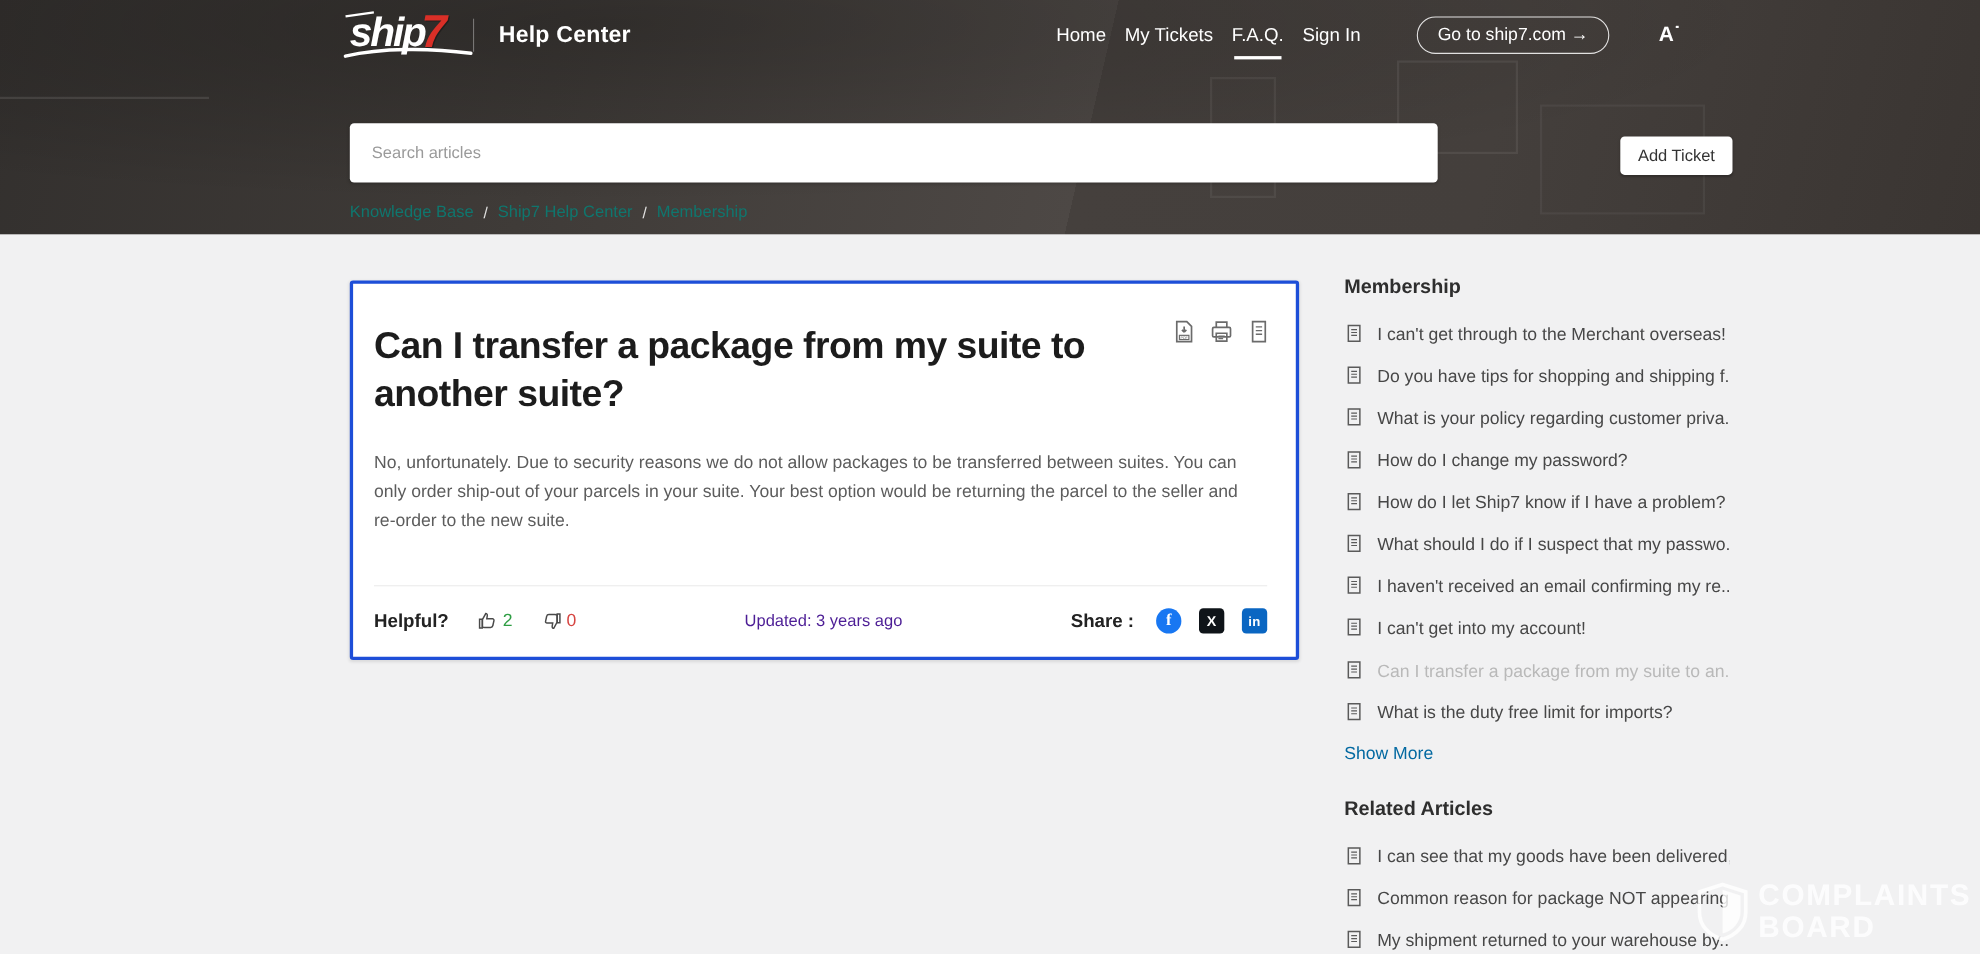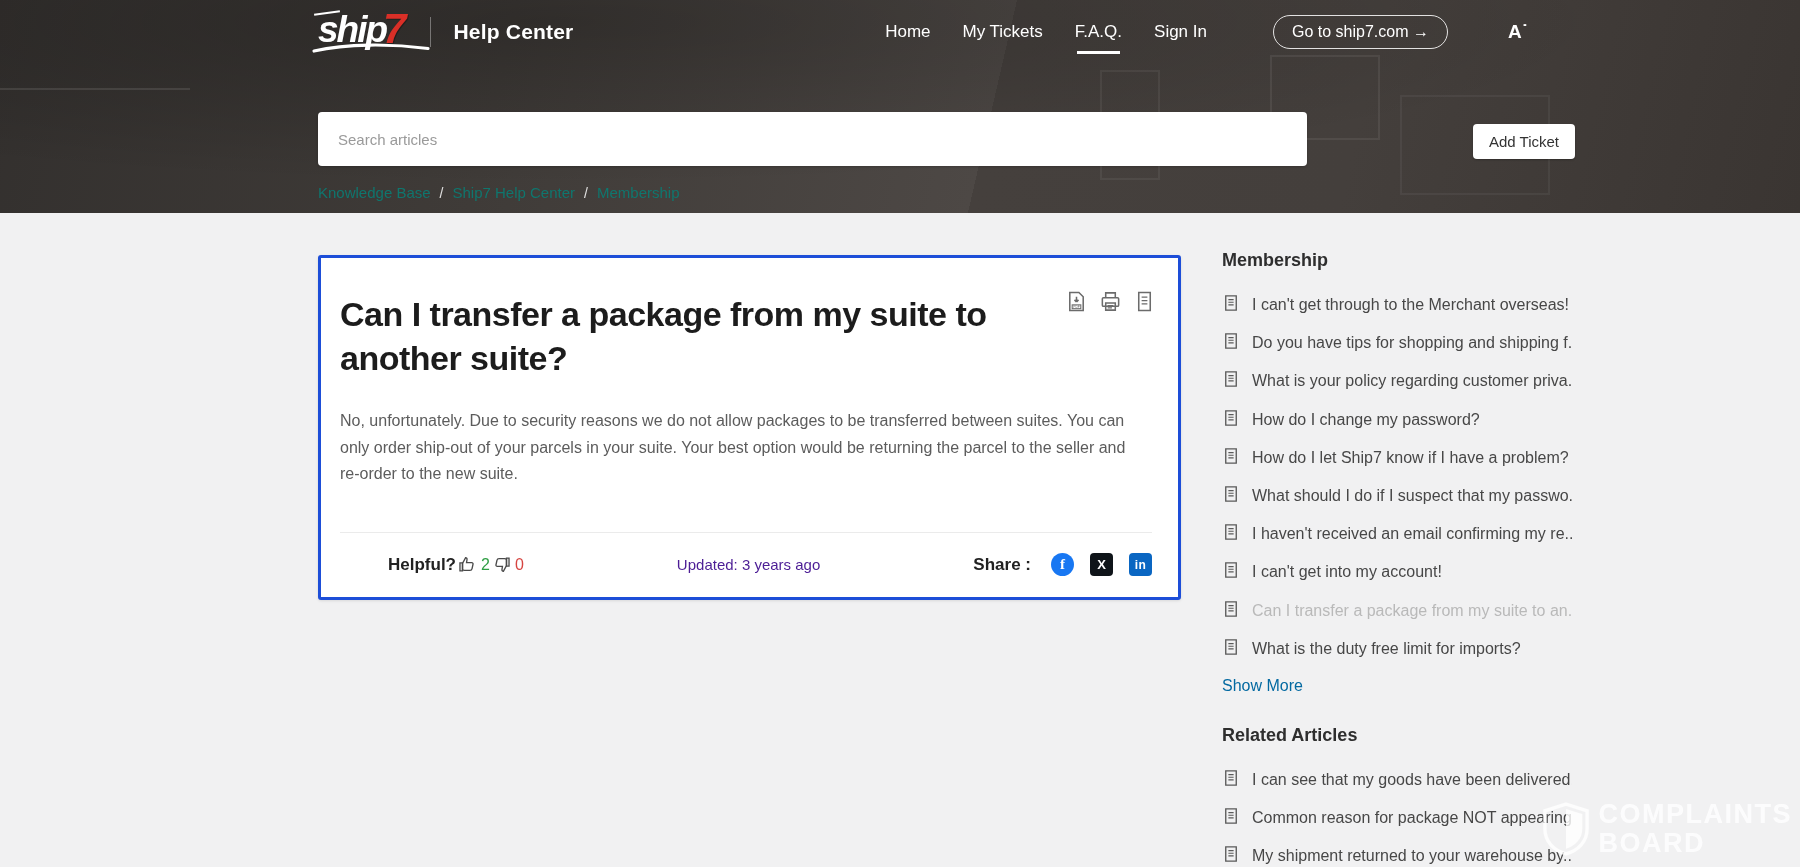--- a/index.html
+++ b/index.html
@@ -29,21 +29,21 @@
     display:flex; align-items:center; z-index:5;
   }
   .logo { position:relative; display:flex; align-items:flex-end; cursor:pointer; padding-bottom:6px; }
   .logo-tick { position:absolute; top:2px; left:-4px; width:26px; border-top:2px solid #fff; transform:rotate(-8deg); }
   .logo-text { font-style:italic; font-weight:800; font-size:37px; color:#fff; letter-spacing:-2px; line-height:1; }
   .logo-seven { font-style:italic; font-weight:800; font-size:42px; color:#d92f27; letter-spacing:-2px; line-height:0.9; margin-left:-3px; text-shadow:1px 1px 0 rgba(0,0,0,.3); }
   .logo-swoosh { position:absolute; bottom:0; left:-6px; }
   .brand-divider { width:1px; height:30px; background:rgba(255,255,255,0.35); margin:0 22px 0 26px; }
   .product-name { color:#fff; font-size:21px; font-weight:600; letter-spacing:0.2px; }
 
-  .nav { margin-left:auto; display:flex; align-items:center; gap:32px; }
+  .nav { margin-left:auto; display:flex; align-items:center; gap:17px; }
   .nav-link { position:relative; color:#fff; font-size:17px; cursor:pointer; white-space:nowrap; }
   .nav-link.active::after { content:""; position:absolute; left:2px; right:2px; bottom:-12px; border-bottom:3px solid #fff; }
   .cta-pill {
     margin-left:34px; color:#fff; font-size:16px; cursor:pointer;
     border:1.5px solid rgba(255,255,255,0.85); border-radius:19px;
     padding:7px 18px; white-space:nowrap; background:transparent;
   }
   .lang-icon { margin-left:28px; color:#fff; font-size:19px; font-weight:600; cursor:pointer; }
 
   .search-input {
@@ -79,21 +79,21 @@
   }
   .card-actions { position:absolute; top:32px; right:22px; display:flex; gap:11px; }
   .card-action { cursor:pointer; line-height:0; }
   .card-body {
     margin-top:28px; font-size:16px; color:#5c5c5c; line-height:1.65; padding-right:4px;
   }
   .card-divider { margin-top:44px; border-top:1px solid #ebebeb; }
   .card-footer {
     display:flex; align-items:center; height:64px; padding:0 26px 0 19px;
   }
-  .helpful-group { display:flex; align-items:center; gap:2px;margin-left:48px; }
+  .helpful-group { display:flex; align-items:center; gap:26px; }
   .helpful-label { font-size:17px; font-weight:700; color:#222; }
   .vote { display:flex; align-items:center; gap:4px; cursor:pointer; }
   .vote-count-up { color:#2f9e44; font-size:16px; }
   .vote-count-down { color:#d64541; font-size:16px; }
   .updated-text { flex:1; text-align:center; color:#4c1d95; font-size:15px; }
   .share-group { display:flex; align-items:center; gap:16px; }
   .share-label { font-size:17px; font-weight:700; color:#222; margin-right:4px; }
   .share-icon { width:23px; height:23px; display:flex; align-items:center; justify-content:center; cursor:pointer; color:#fff; font-weight:700; }
   .icon-fb { background:#1877f2; border-radius:50%; font-size:15px; font-family:"Liberation Serif", serif; }
   .icon-x  { background:#0f1419; border-radius:4px; font-size:13px; }

